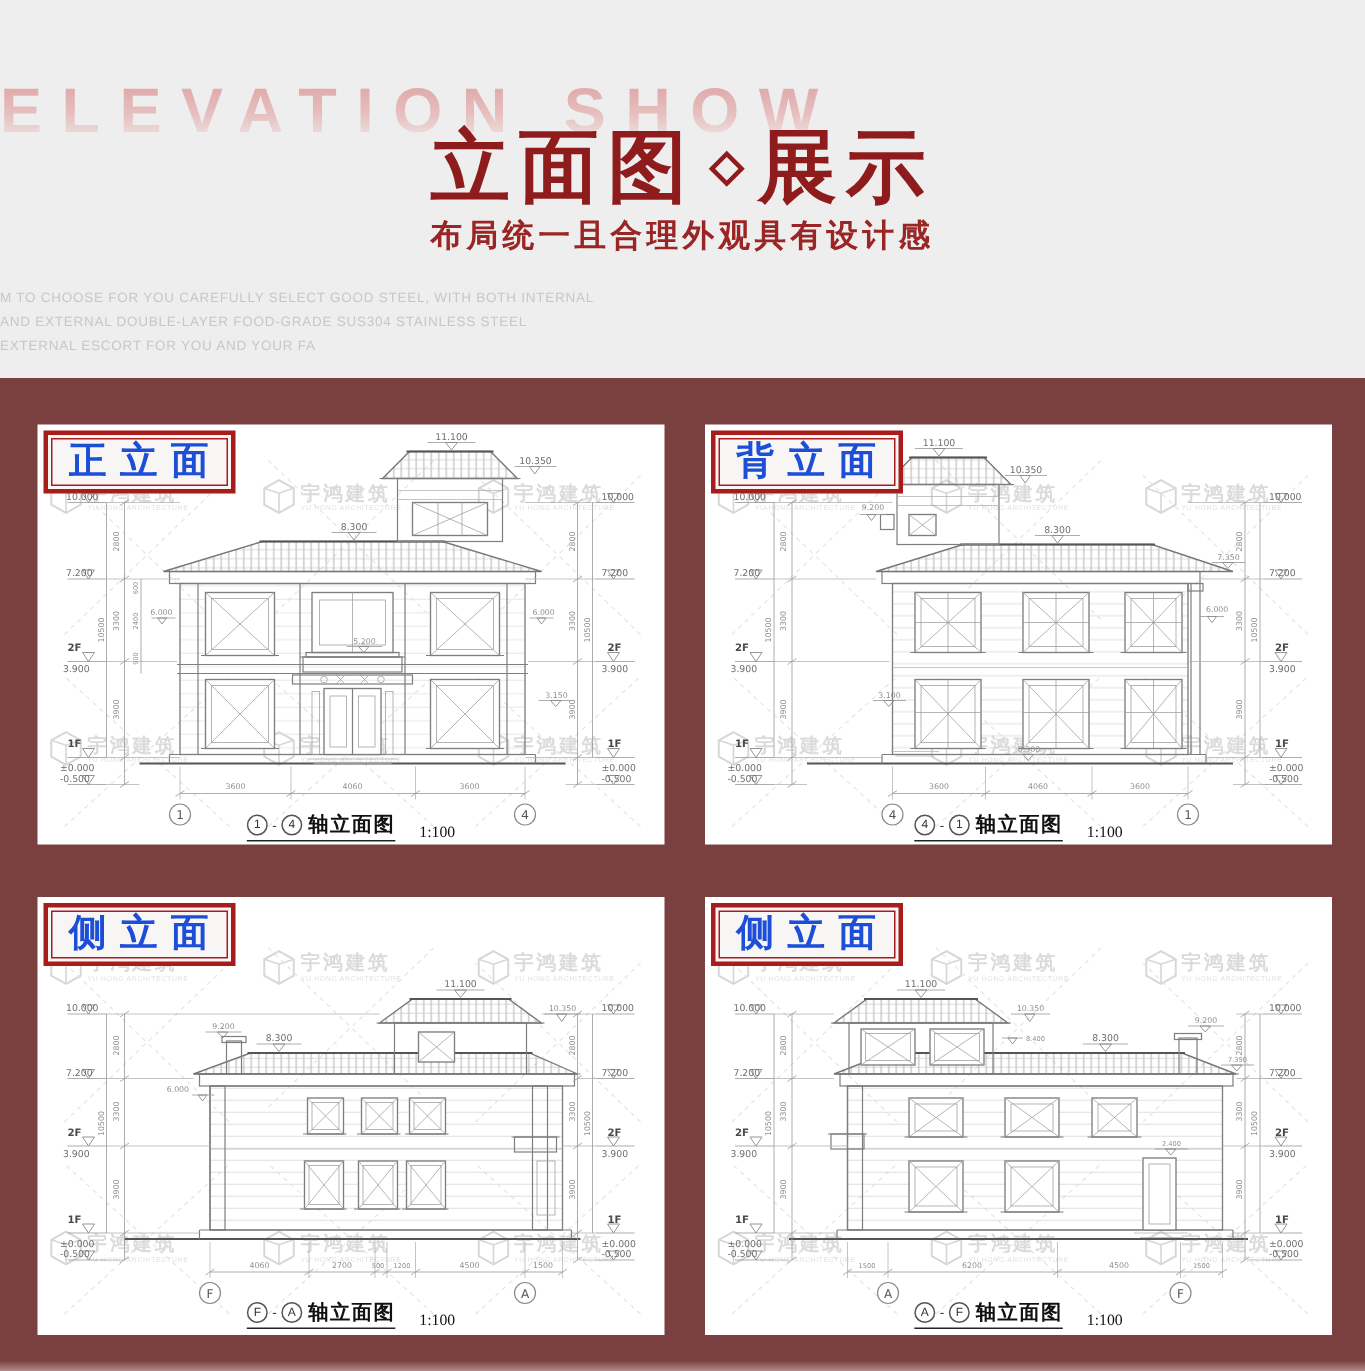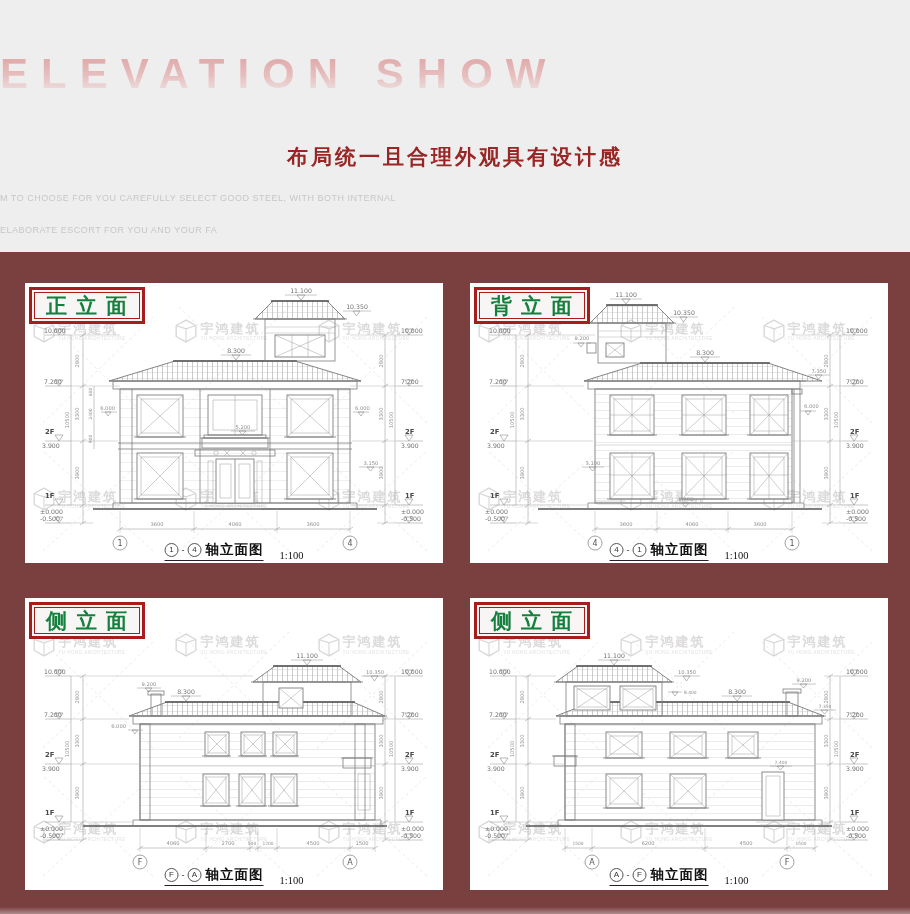--- a/index.html
+++ b/index.html
@@ -19,21 +19,21 @@
 .stage::after{content:"";position:absolute;left:0;right:0;bottom:0;height:7px;background:linear-gradient(to bottom,rgba(255,255,255,0),rgba(255,255,255,.4))}
 .panel{position:absolute;background:#fff;overflow:hidden}
 #p1{left:25px;top:31px;width:418px;height:280px}
 #p2{left:470px;top:31px;width:418px;height:280px}
 #p3{left:25px;top:346px;width:418px;height:292px}
 #p4{left:470px;top:346px;width:418px;height:292px}
 .panel>svg{position:absolute;left:0;top:0}
 
 .panel-label{position:absolute;top:4px;left:4px;background:#f8f6f5;border:3px solid #a81c1c;padding:4px 6px 4px 14px;z-index:3}
 .panel-label::after{content:"";position:absolute;inset:2px;border:1px solid #a81c1c;pointer-events:none}
-.panel-label span{font-size:21px;font-weight:700;color:#15803d;letter-spacing:9px;line-height:1.1;display:inline-block}
+.panel-label span{font-size:25px;font-weight:700;color:#1d4ed8;letter-spacing:9px;line-height:1.1;display:inline-block}
 
 .wm{position:absolute;display:flex;align-items:center;gap:3px;z-index:0}
 .wm svg{width:22px;height:24px;flex:none}
 .wm-cn{font-size:13px;font-weight:700;color:#dcdada;letter-spacing:2px;line-height:1}
 .wm-en{font-size:4.5px;color:#e3e1e1;letter-spacing:.5px;margin-top:1.5px;white-space:nowrap}
 
 .caption{position:absolute;left:50%;transform:translateX(-50%);bottom:2px;display:flex;align-items:flex-end;white-space:nowrap;z-index:2}
 .cap-main{display:inline-flex;align-items:center;gap:2px;border-bottom:1.5px solid #222;padding-bottom:1px}
 .bub{width:12px;height:12px;border:1px solid #555;border-radius:50%;font-size:8px;line-height:12px;text-align:center;color:#333;flex:none}
 .cap-dash{color:#333;font-size:9px;margin:0 1px}
@@ -56,25 +56,30 @@
 .ta{font-size:8px;fill:#555}
 .axc{fill:#fff;stroke:#8a8a8a;stroke-width:.8}
 </style>
 </head>
 <body>
 
 <div class="page">
 
   <header class="hero">
     <div class="hero-bg">ELEVATION SHOW</div>
+    <h1 class="hero-title">
+      <span>立面图</span>
+      <span class="diamond"></span>
+      <span>展示</span>
+    </h1>
     <p class="hero-sub">布局统一且合理外观具有设计感</p>
     <p class="hero-desc">
       <span>M TO CHOOSE FOR YOU CAREFULLY SELECT GOOD STEEL, WITH BOTH INTERNAL</span><br>
-      <br>
-      <span>ELABORATE ESCORT FOR YOU AND YOUR FA</span>
+      <span>AND EXTERNAL DOUBLE-LAYER FOOD-GRADE SUS304 STAINLESS STEEL</span><br>
+      <span>EXTERNAL ESCORT FOR YOU AND YOUR FA</span>
     </p>
   </header>
 
   <div class="stage">
 
     <section class="panel" id="p1">
       <div class="wm" style="left:2%;top:13%">
           <svg viewBox="0 0 20 22">
             <polygon points="10,1 19,6 19,16 10,21 1,16 1,6" fill="none" stroke="#d8d6d6" stroke-width="1.2"></polygon>
             <path d="M10 9V21M1 6l9 3 9-3" fill="none" stroke="#d8d6d6" stroke-width="1"></path>

